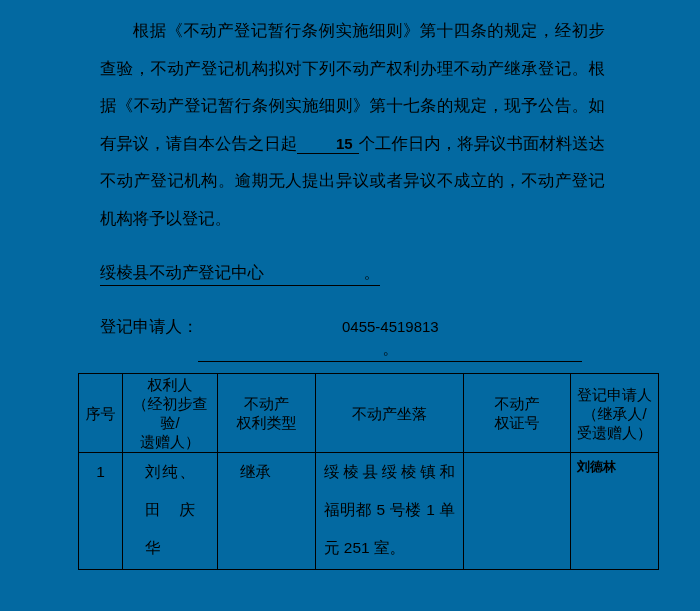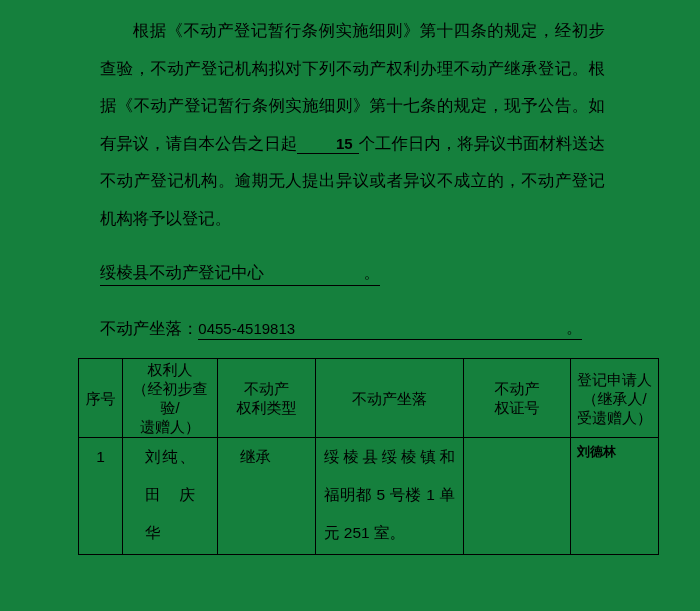--- a/index.html
+++ b/index.html
@@ -1,40 +1,40 @@
 <!DOCTYPE html>
 <html><head>
 <meta charset="utf-8">
 <style>
   html,body{margin:0;padding:0;background:#fff;}
   .page{
-    width:700px;height:611px;background:#15803d;color:#000;
+    width:700px;height:611px;background:#0369a1;color:#000;
     font-family:"Liberation Sans", sans-serif;
     overflow:hidden;position:relative;
   }
   
   .para{
     margin:12px 95px 0 100px;width:505px;
     font-size:16.4px;line-height:37.5px;
     text-align:justify;text-indent:2em;
   }
   .u-days{
     display:inline-block;line-height:1.3;padding:0 6px;
     border-bottom:1px solid #000;font-weight:bold;font-size:15px;
   }
   
   .fill-line{
     margin-left:100px;font-size:16.4px;line-height:37.5px;white-space:nowrap;
   }
   .ufield{
-    display:inline-flex;justify-content:space-between;align-items:flex-end;
+    display:inline-flex;justify-content:space-between;align-items:center;
     vertical-align:baseline;border-bottom:1px solid #000;line-height:1.45;margin-top:24px;
   }
   .ufield.addr{width:280px;}
-  .ufield.phone{width:384px;}
+  .ufield.phone{width:384px;flex-direction:column;}
   .ufield .num{font-size:15px;}
   
   table{
     border-collapse:collapse;table-layout:fixed;width:580px;
     margin:11px 0 0 78px;font-size:15.5px;color:#000;
   }
   th,td{border:1px solid #000;overflow:hidden;}
   thead tr{height:57px;}
   th{
     font-weight:normal;line-height:19px;vertical-align:middle;
@@ -56,21 +56,21 @@
 
 <div class="page">
 
   <p class="para"><span>根据《不动产登记暂行条例实施细则》第十四条的规定，经初步查验，不动产登记机构拟对下列不动产权利办理不动产继承登记。根据《不动产登记暂行条例实施细则》第十七条的规定，现予公告。如有异议，请自本公告之日起</span><span class="u-days">15</span><span>个工作日内，将异议书面材料送达不动产登记机构。逾期无人提出异议或者异议不成立的，不动产登记机构将予以登记。</span></p>
 
   <div class="fill-line"><span class="ufield addr">
         <span>绥棱县不动产登记中心</span>
         <span>。</span>
       </span></div>
 
-  <div class="fill-line"><span>不动产坐落：</span><span class="ufield phone">
+  <div class="fill-line"><span>登记申请人：</span><span class="ufield phone">
         <span class="num">0455-4519813</span>
         <span>。</span>
       </span></div>
 
   <table>
     <colgroup>
       <col style="width:44px">
         <col style="width:95px">
         <col style="width:98px">
       <col style="width:148px">

